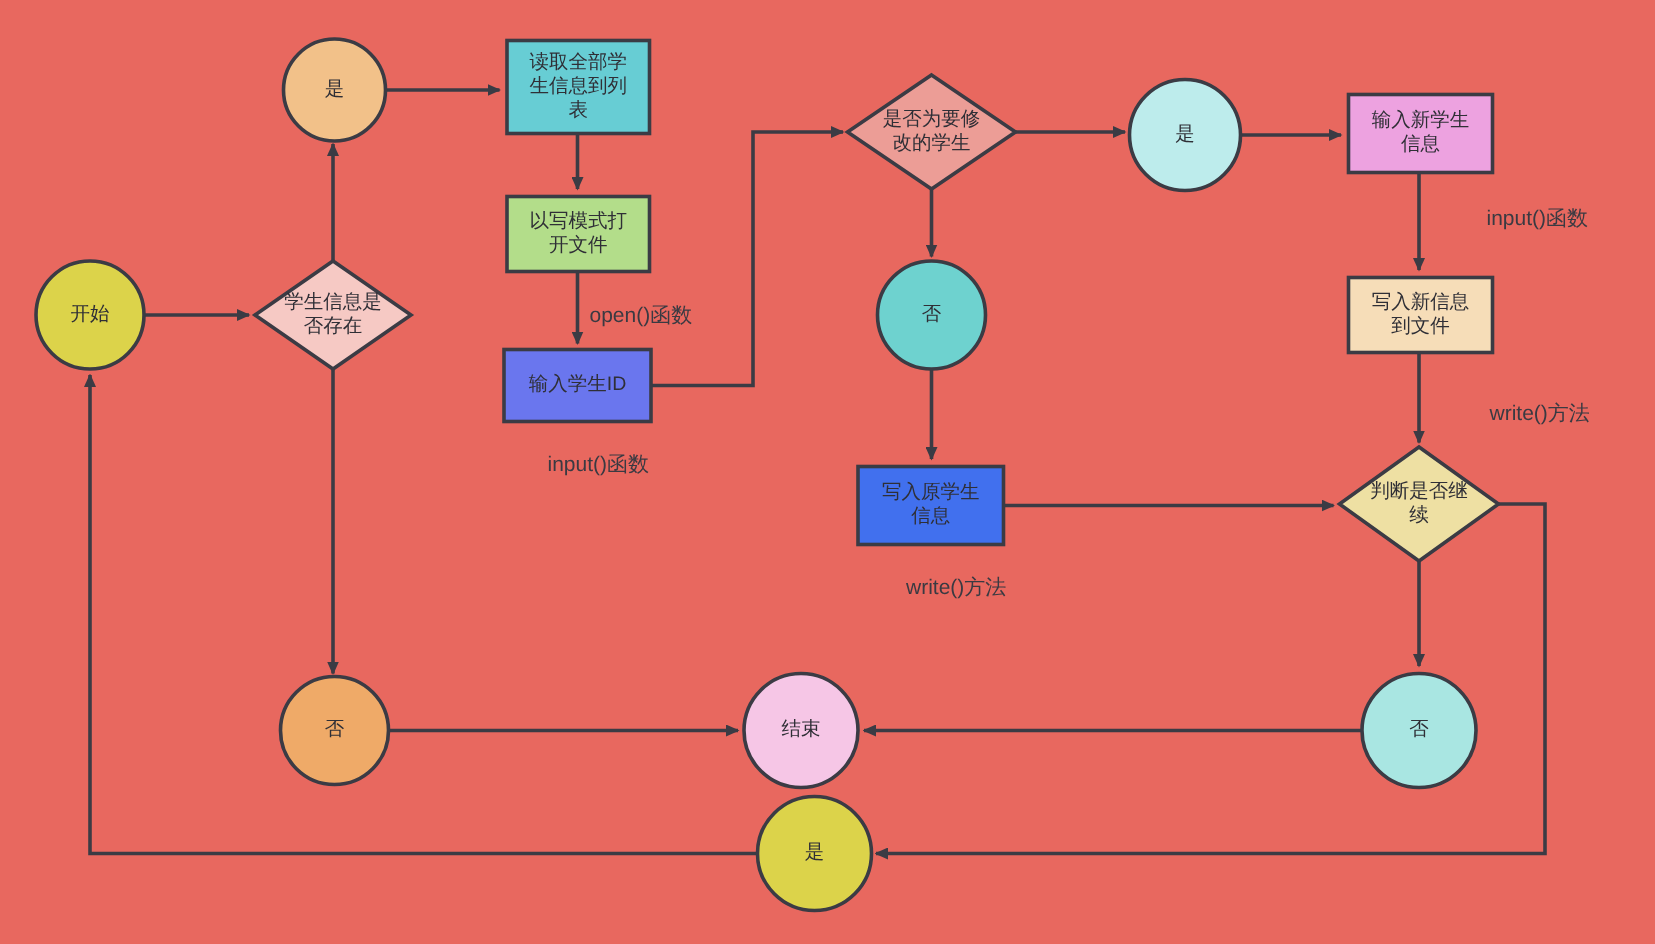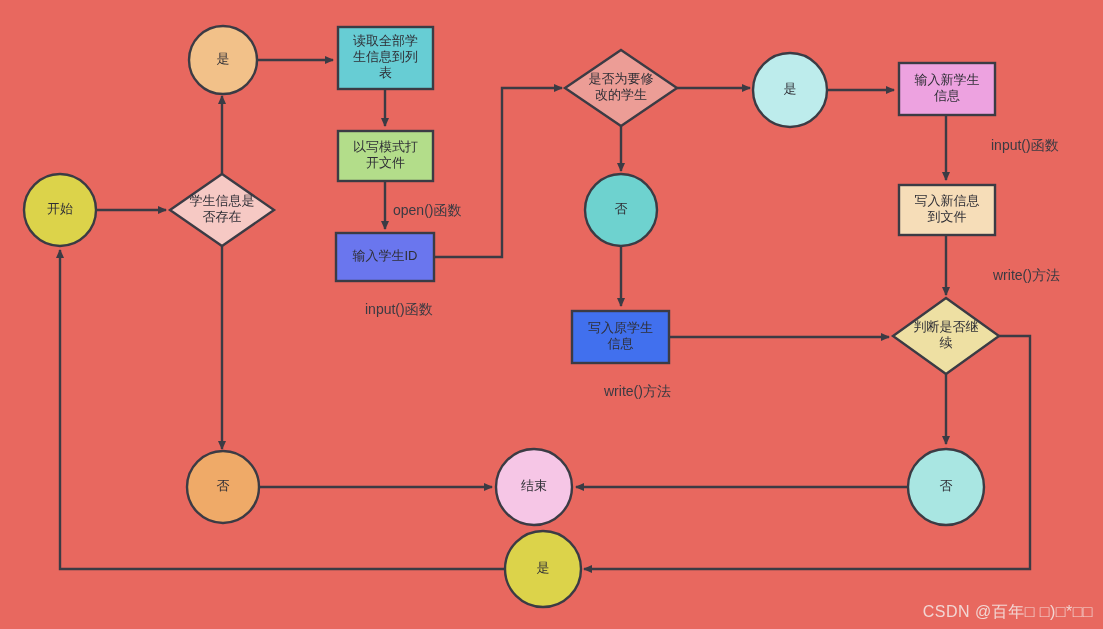--- a/index.html
+++ b/index.html
@@ -166,15 +166,14 @@
       </g>
     <g id="edge-labels-layer">
         <text x="393" y="211" class="edge-label">open()函数</text>
         <text x="365" y="310" class="edge-label">input()函数</text>
         <text x="604" y="392" class="edge-label">write()方法</text>
         <text x="991" y="146" class="edge-label">input()函数</text>
         <text x="993" y="276" class="edge-label">write()方法</text>
       </g>
   </svg>
 
-  <div class="watermark">CSDN @百年□ □)□*□□</div>
 
 </div>
 
 </body></html>

